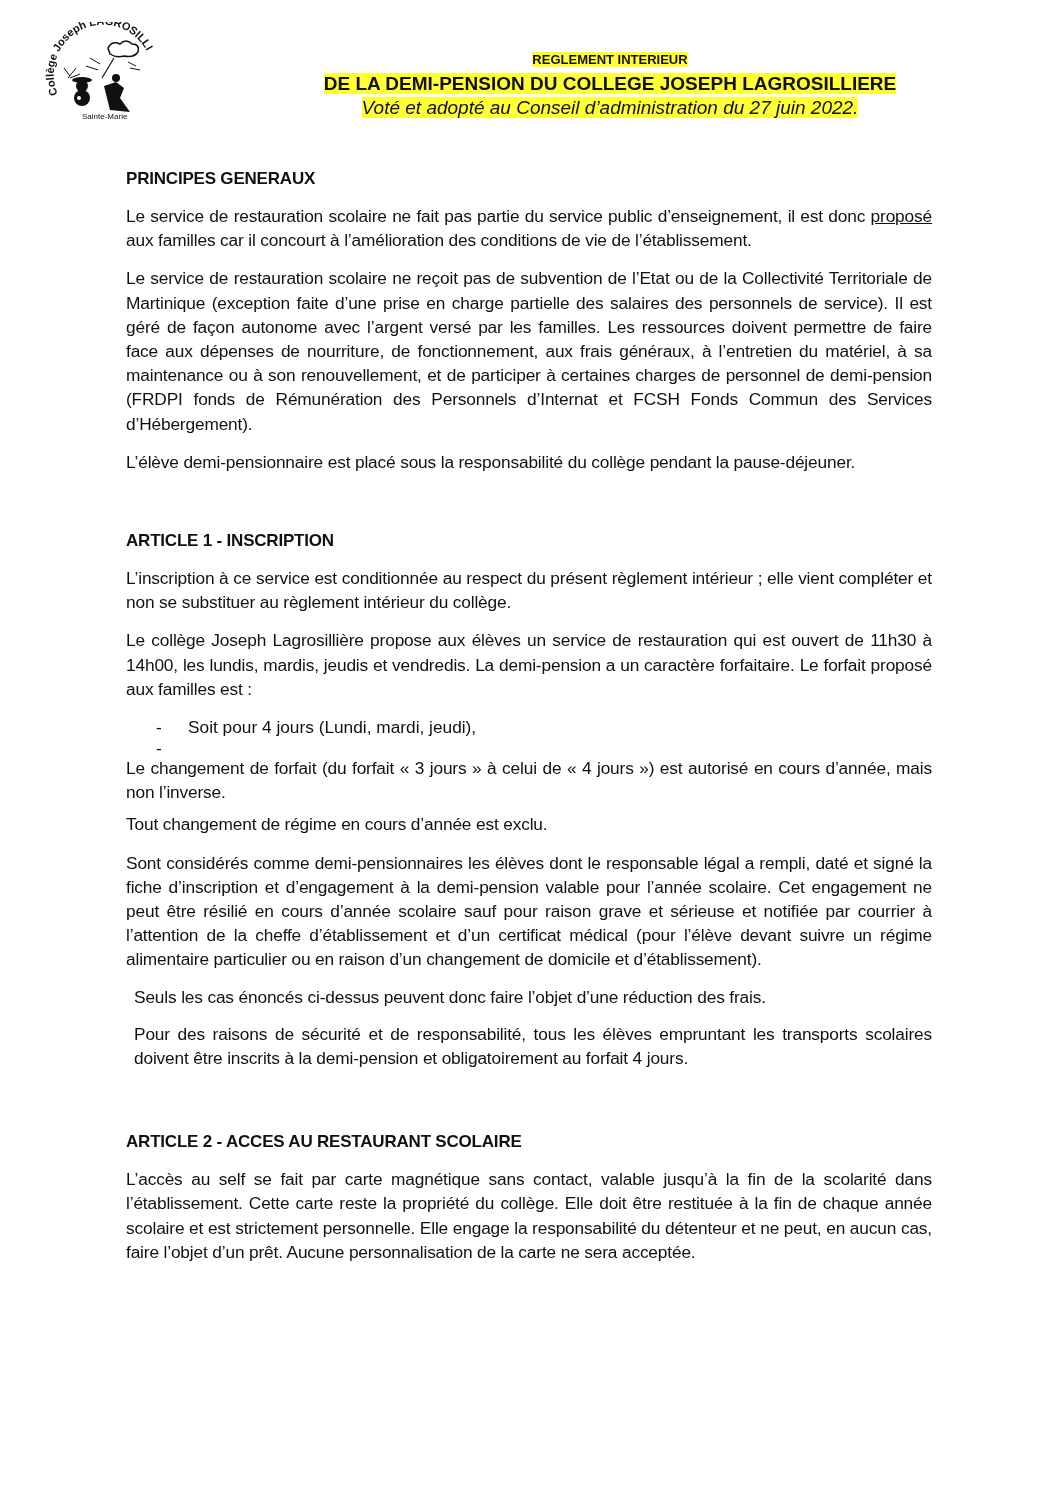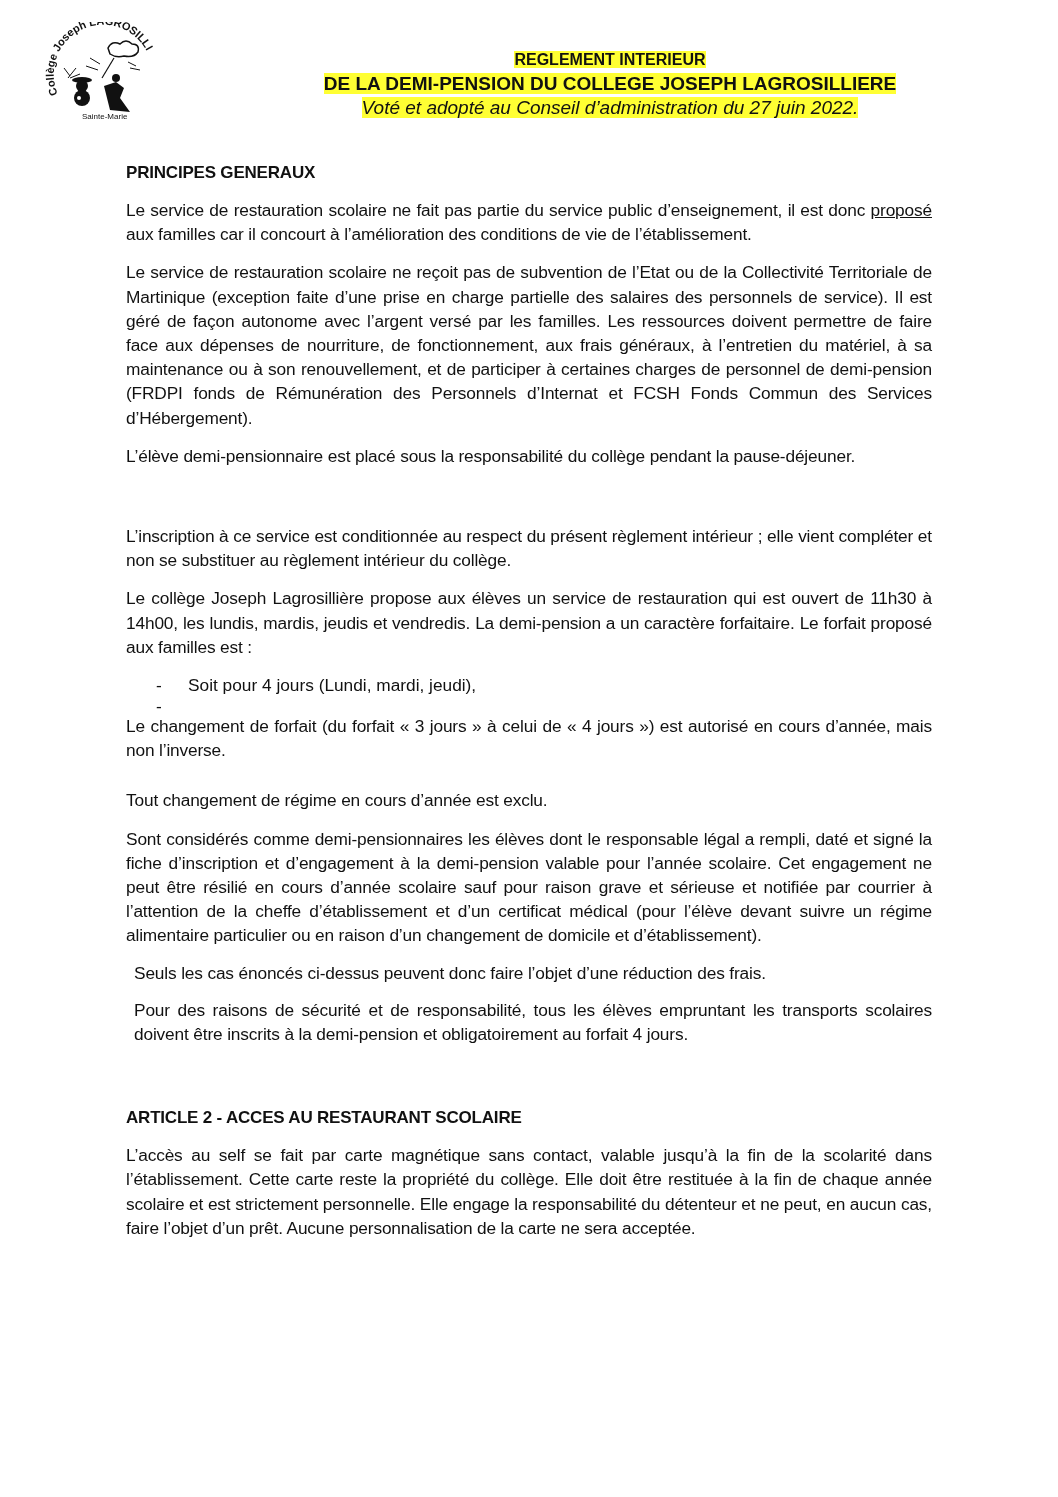--- a/index.html
+++ b/index.html
@@ -1,30 +1,30 @@
 <!DOCTYPE html>
 <html><head>
 <meta charset="utf-8">
 <style>
   html, body { margin: 0; padding: 0; background: #ffffff; }
   body { width: 1058px; height: 1497px; position: relative; overflow: hidden;
          font-family: "Liberation Sans", sans-serif; color: #111; }
   .logo { position: absolute; left: 40px; top: 22px; width: 122px; height: 100px; }
   .header { position: absolute; left: 180px; width: 860px; top: 48px; text-align: center; }
   .hl { background: #ffff33; display: inline; }
-  .h-line1 { font-weight: bold; font-size: 16px; line-height: 24px; }
+  .h-line1 { font-weight: bold; font-size: 13px; line-height: 24px; }
   .h-line2 { font-weight: bold; font-size: 19px; line-height: 24px; }
   .h-line3 { font-style: italic; font-size: 19px; line-height: 24px; text-align: center; }
-  .content { position: absolute; left: 126px; top: 162px; width: 806px; }
+  .content { position: absolute; left: 126px; top: 168px; width: 806px; }
   h2 { font-size: 17px; font-weight: bold; margin: 0; line-height: 22px; letter-spacing: -0.2px; }
   p { font-size: 17.3px; line-height: 24.2px; margin: 0; text-align: justify; letter-spacing: -0.15px; }
   .mt12 { margin-top: 13px; margin-left: 8px; }
   .mt14 { margin-top: 14px; }
   .mt18 { margin-top: 18px; }
-  .mt20 { margin-top: 26px; }
+  .mt20 { margin-top: 8px; }
   .mt60 { margin-top: 56px; }
   .mt66 { margin-top: 61px; }
   ul.dash { list-style: none; margin: 16px 0 0 0; padding: 0; }
   ul.dash li { font-size: 17.3px; line-height: 21px; position: relative; padding-left: 62px; }
   ul.dash li .bullet { position: absolute; left: 30px; }
   .u { text-decoration: underline; }
 </style>
 </head>
 <body>
 
@@ -66,20 +66,21 @@
 <div class="content">
 
   <section>
     <h2>PRINCIPES GENERAUX</h2>
     <p class="mt14"><span>Le service de restauration scolaire ne fait pas partie du service public d’enseignement, il est donc </span><span class="u">proposé</span><span> aux familles car il concourt à l’amélioration des conditions de vie de l’établissement.</span></p>
     <p class="mt14">Le service de restauration scolaire ne reçoit pas de subvention de l’Etat ou de la Collectivité Territoriale de Martinique (exception faite d’une prise en charge partielle des salaires des personnels de service). Il est géré de façon autonome avec l’argent versé par les familles. Les ressources doivent permettre de faire face aux dépenses de nourriture, de fonctionnement, aux frais généraux, à l’entretien du matériel, à sa maintenance ou à son renouvellement, et de participer à certaines charges de personnel de demi-pension (FRDPI fonds de Rémunération des Personnels d’Internat et FCSH Fonds Commun des Services d’Hébergement).</p>
     <p class="mt14">L’élève demi-pensionnaire est placé sous la responsabilité du collège pendant la pause-déjeuner.</p>
   </section>
 
   <section class="mt60">
+    <h2>ARTICLE 1 - INSCRIPTION</h2>
     <p class="mt14">L’inscription à ce service est conditionnée au respect du présent règlement intérieur ; elle vient compléter et non se substituer au règlement intérieur du collège.</p>
     <p class="mt14">Le collège Joseph Lagrosillière propose aux élèves un service de restauration qui est ouvert de 11h30 à 14h00, les lundis, mardis, jeudis et vendredis. La demi-pension a un caractère forfaitaire. Le forfait proposé aux familles est :</p>
     <ul class="dash">
       <li><span class="bullet">-</span><span>Soit pour 4 jours (Lundi, mardi, jeudi),</span></li>
       <li><span class="bullet">-</span></li>
     </ul>
     <p class="mt18">Le changement de forfait (du forfait « 3 jours » à celui de « 4 jours ») est autorisé en cours d’année, mais non l’inverse.</p>
     <p class="mt20">Tout changement de régime en cours d’année est exclu.</p>
     <p class="mt14">Sont considérés comme demi-pensionnaires les élèves dont le responsable légal a rempli, daté et signé la fiche d’inscription et d’engagement à la demi-pension valable pour l’année scolaire. Cet engagement ne peut être résilié en cours d’année scolaire sauf pour raison grave et sérieuse et notifiée par courrier à l’attention de la cheffe d’établissement et d’un certificat médical (pour l’élève devant suivre un régime alimentaire particulier ou en raison d’un changement de domicile et d’établissement).</p>
     <p class="mt12">Seuls les cas énoncés ci-dessus peuvent donc faire l’objet d’une réduction des frais.</p>

